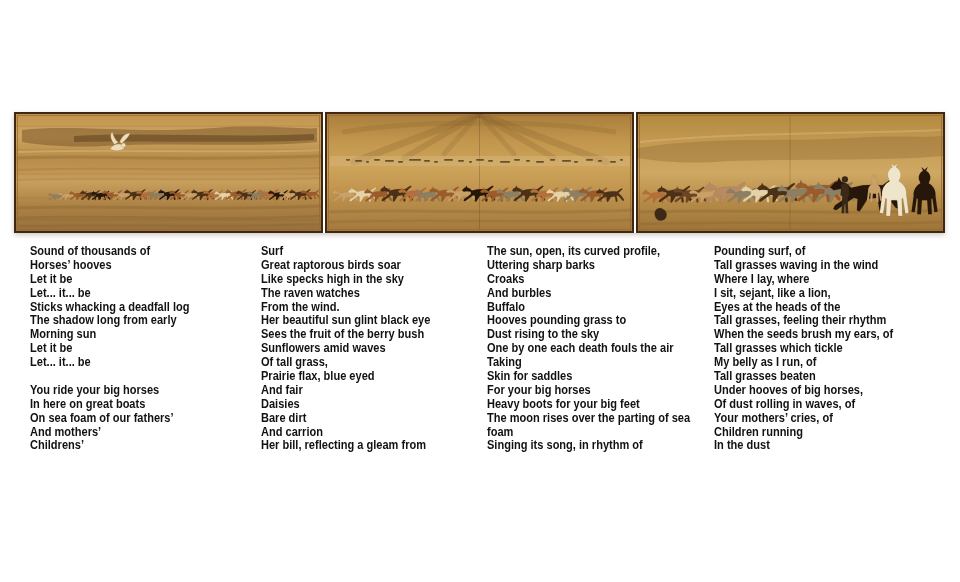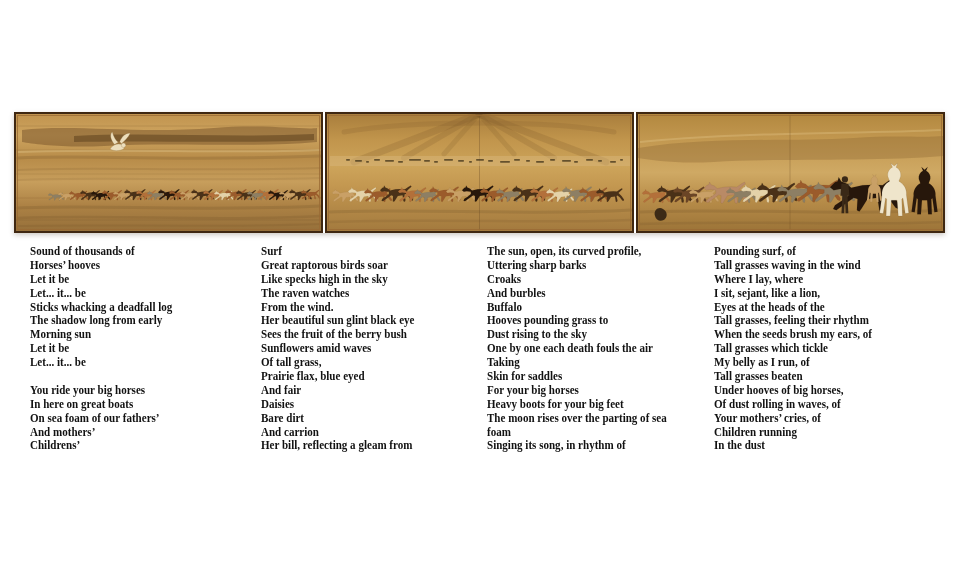--- a/index.html
+++ b/index.html
@@ -5,21 +5,21 @@
   html,body{margin:0;padding:0;}
   body{
     width:960px;height:582px;position:relative;background:#ffffff;overflow:hidden;
     font-family:"Liberation Sans",sans-serif;
   }
   .artwork{
     position:absolute;left:14px;top:112px;width:931px;height:121px;margin:0;
     box-shadow:0 2px 5px rgba(60,40,20,.25);
   }
   .artwork svg{display:block;width:931px;height:121px;}
-  .poem{position:absolute;left:0;top:0;width:960px;height:582px;font-family:Liberation Serif, serif;}
+  .poem{position:absolute;left:0;top:0;width:960px;height:582px;}
   .poem-col{
     position:absolute;top:245px;width:250px;
     font-weight:700;font-size:12px;line-height:13.9px;color:#121212;
     transform:scaleX(.92);transform-origin:0 0;
     white-space:nowrap;
   }
   .poem-col .line{height:13.9px;}
   #col-0{left:30px;}
   #col-1{left:261px;}
   #col-2{left:487px;}

